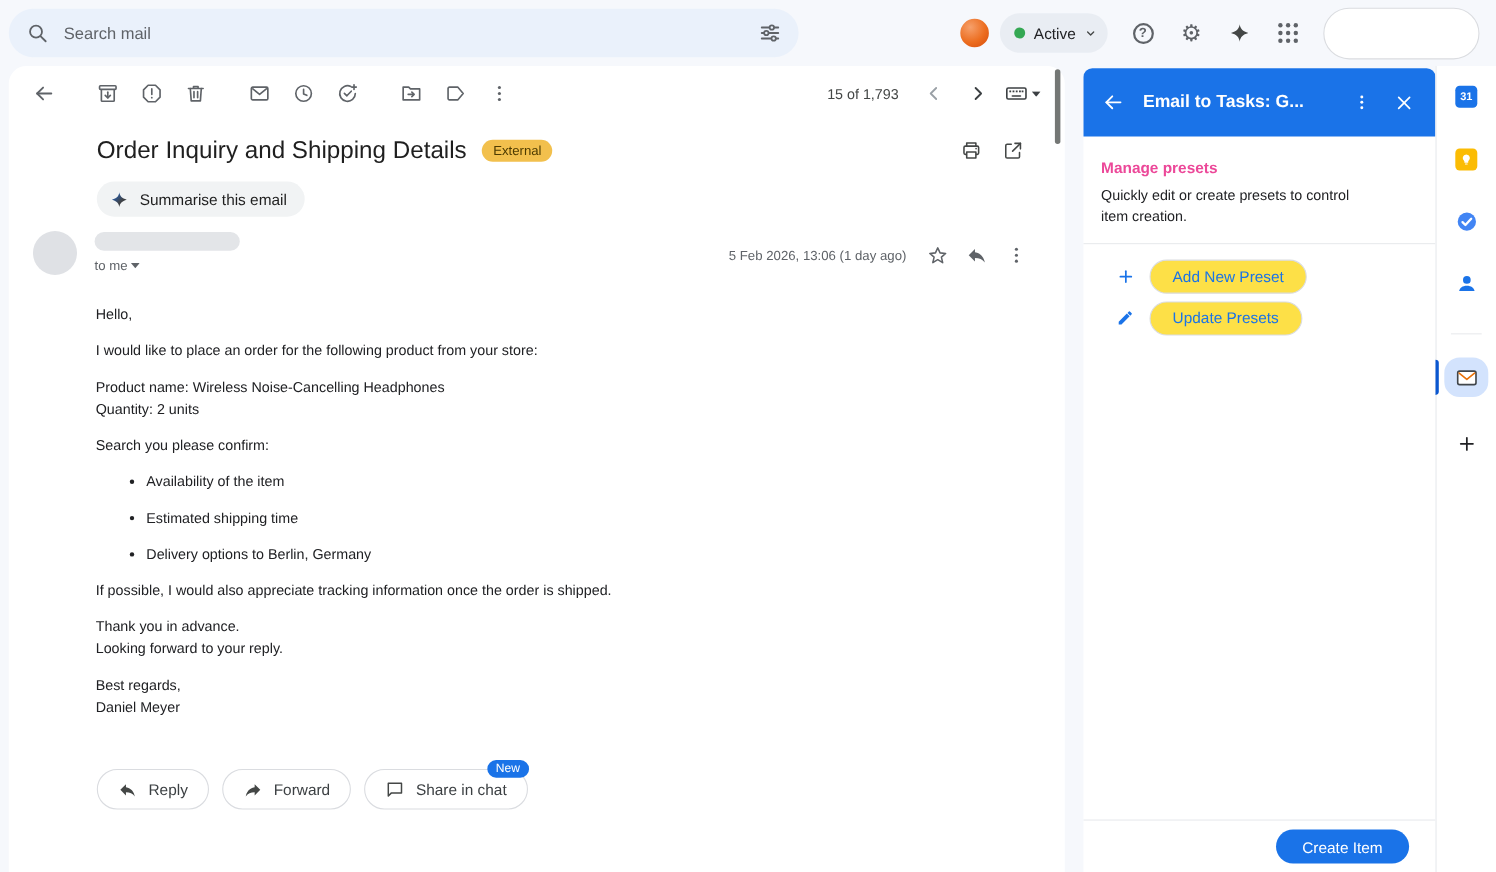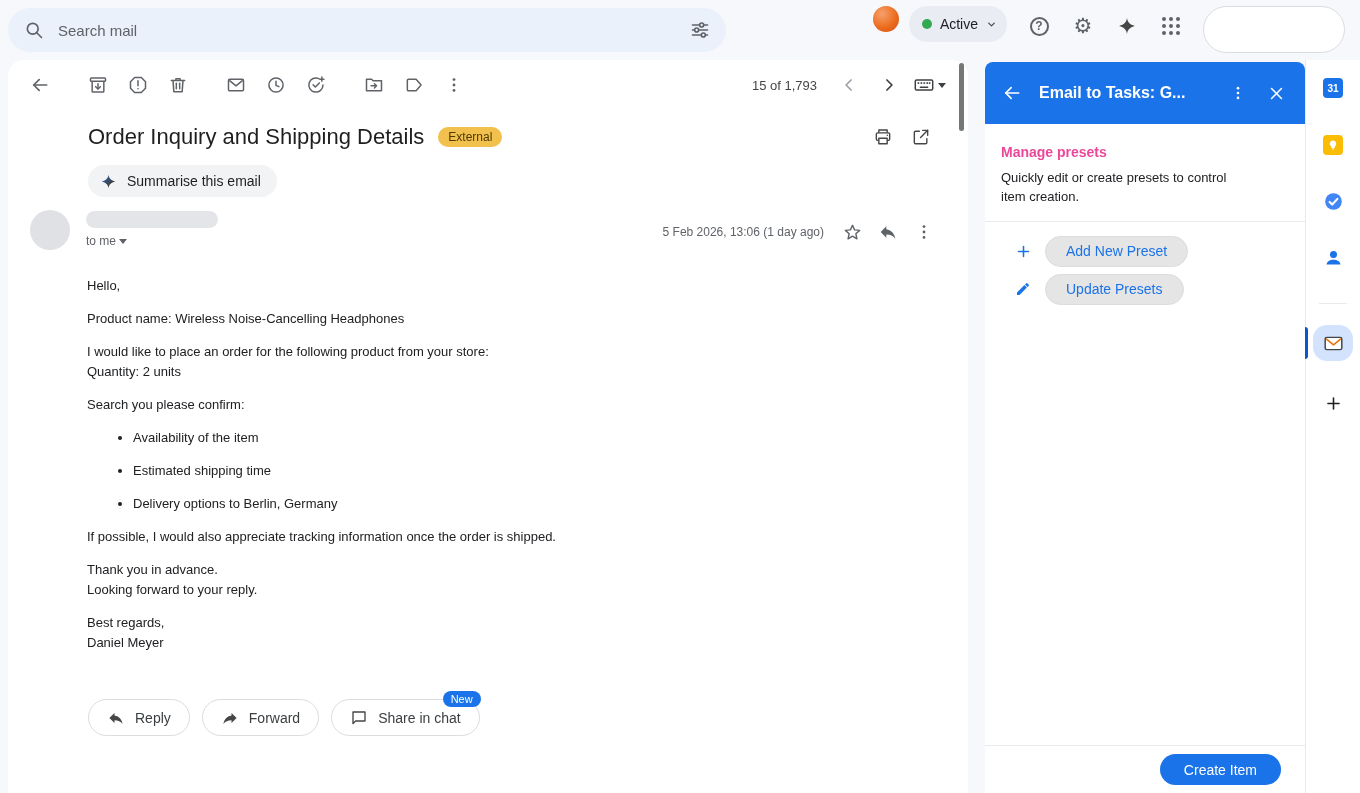--- a/index.html
+++ b/index.html
@@ -20,21 +20,21 @@
   }
   .iconbtn {
     width:40px; height:40px; border:none; background:transparent; border-radius:50%;
     display:flex; align-items:center; justify-content:center; flex:0 0 auto; padding:0;
   }
   .searchbar input {
     flex:1; border:none; outline:none; background:transparent;
     font-size:15px; color:#202124; font-family:inherit; padding:0 4px;
   }
   .searchbar input::placeholder { color:#5f6368; opacity:1; }
-  .topbar-right { position:absolute; right:15px; top:6px; height:48px; display:flex; }
+  .topbar-right { position:absolute; right:15px; top:6px; height:48px; display:flex; align-items:center; }
   .user-avatar {
     width:26px; height:26px; border-radius:50%;
     background:radial-gradient(circle at 35% 30%, #f6a06b 0%, #ec6d1f 55%, #d64b0a 100%);
     border:none; flex:0 0 auto;
   }
   .active-pill {
     margin-left:10px; height:36px; border:none; border-radius:18px;
     background:#e9edf3; display:flex; align-items:center; gap:8px; padding:0 10px 0 13px;
     font-size:14px; color:#202124;
   }
@@ -129,21 +129,21 @@
     white-space:nowrap; overflow:hidden; color:#fff;
   }
   .addon-header .iconbtn { width:38px; height:38px; }
   .addon-body { padding:20px 16px 0; }
   .addon-h2 { font-size:14px; font-weight:bold; color:#ec4899; }
   .addon-desc { margin-top:8px; font-size:13px; line-height:19px; color:#202124; max-width:252px; }
   .addon-divider { border:none; border-top:1px solid #e8eaed; margin:15px -16px 13px; }
   .preset-row { display:flex; align-items:center; margin-bottom:6px; }
   .preset-icon { width:44px; display:flex; justify-content:center; align-items:center; background:none; border:none; height:32px; }
   .preset-btn {
-    height:31px; padding:0 20px; background:#e5e5e5;
+    height:31px; padding:0 20px; background:#fde047;
     border:1px solid #dadce0; border-radius:16px;
     color:#1a73e8; font-size:14px;
   }
   .addon-footer {
     position:absolute; left:0; right:0; bottom:0; height:48px;
     border-top:1px solid #e8eaed;
     display:flex; align-items:center; justify-content:flex-end; padding:0 24px;
   }
   .create-btn {
     height:31px; padding:0 24px; border:none; border-radius:16px;
@@ -410,22 +410,22 @@
             <circle cx="12" cy="5.5" r="1.7"></circle>
             <circle cx="12" cy="12" r="1.7"></circle>
             <circle cx="12" cy="18.5" r="1.7"></circle>
           </svg>
       </button>
     </div>
   </div>
 
   <div class="mail-body">
     <p>Hello,</p>
+    <p class="gap">I would like to place an order for the following product from your store:</p>
     <p class="gap">Product name: Wireless Noise-Cancelling Headphones</p>
-    <p class="gap">I would like to place an order for the following product from your store:</p>
     <p>Quantity: 2 units</p>
     <p class="gap">Search you please confirm:</p>
     <ul>
       <li>Availability of the item</li>
       <li>Estimated shipping time</li>
       <li>Delivery options to Berlin, Germany</li>
     </ul>
     <p>If possible, I would also appreciate tracking information once the order is shipped.</p>
     <p class="gap">Thank you in advance.</p>
     <p>Looking forward to your reply.</p>

